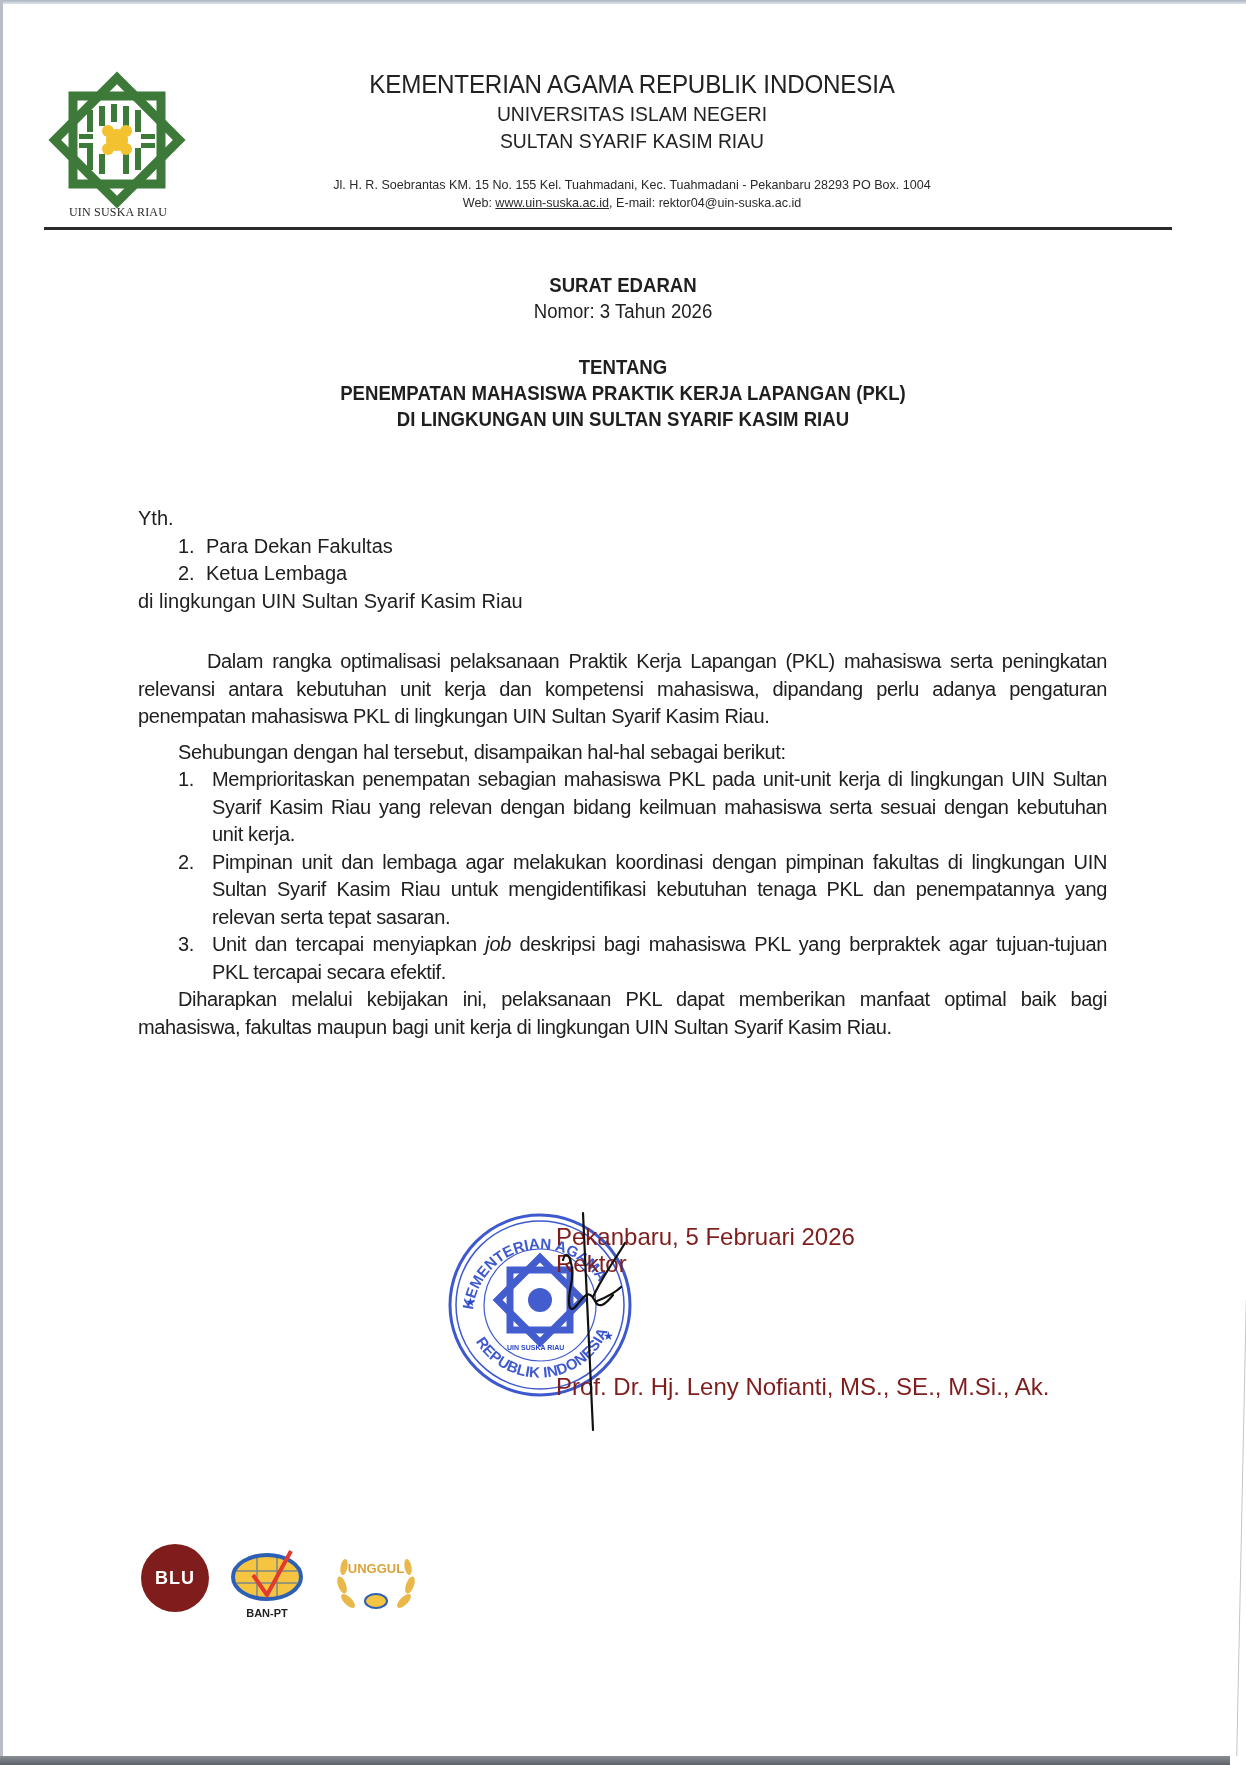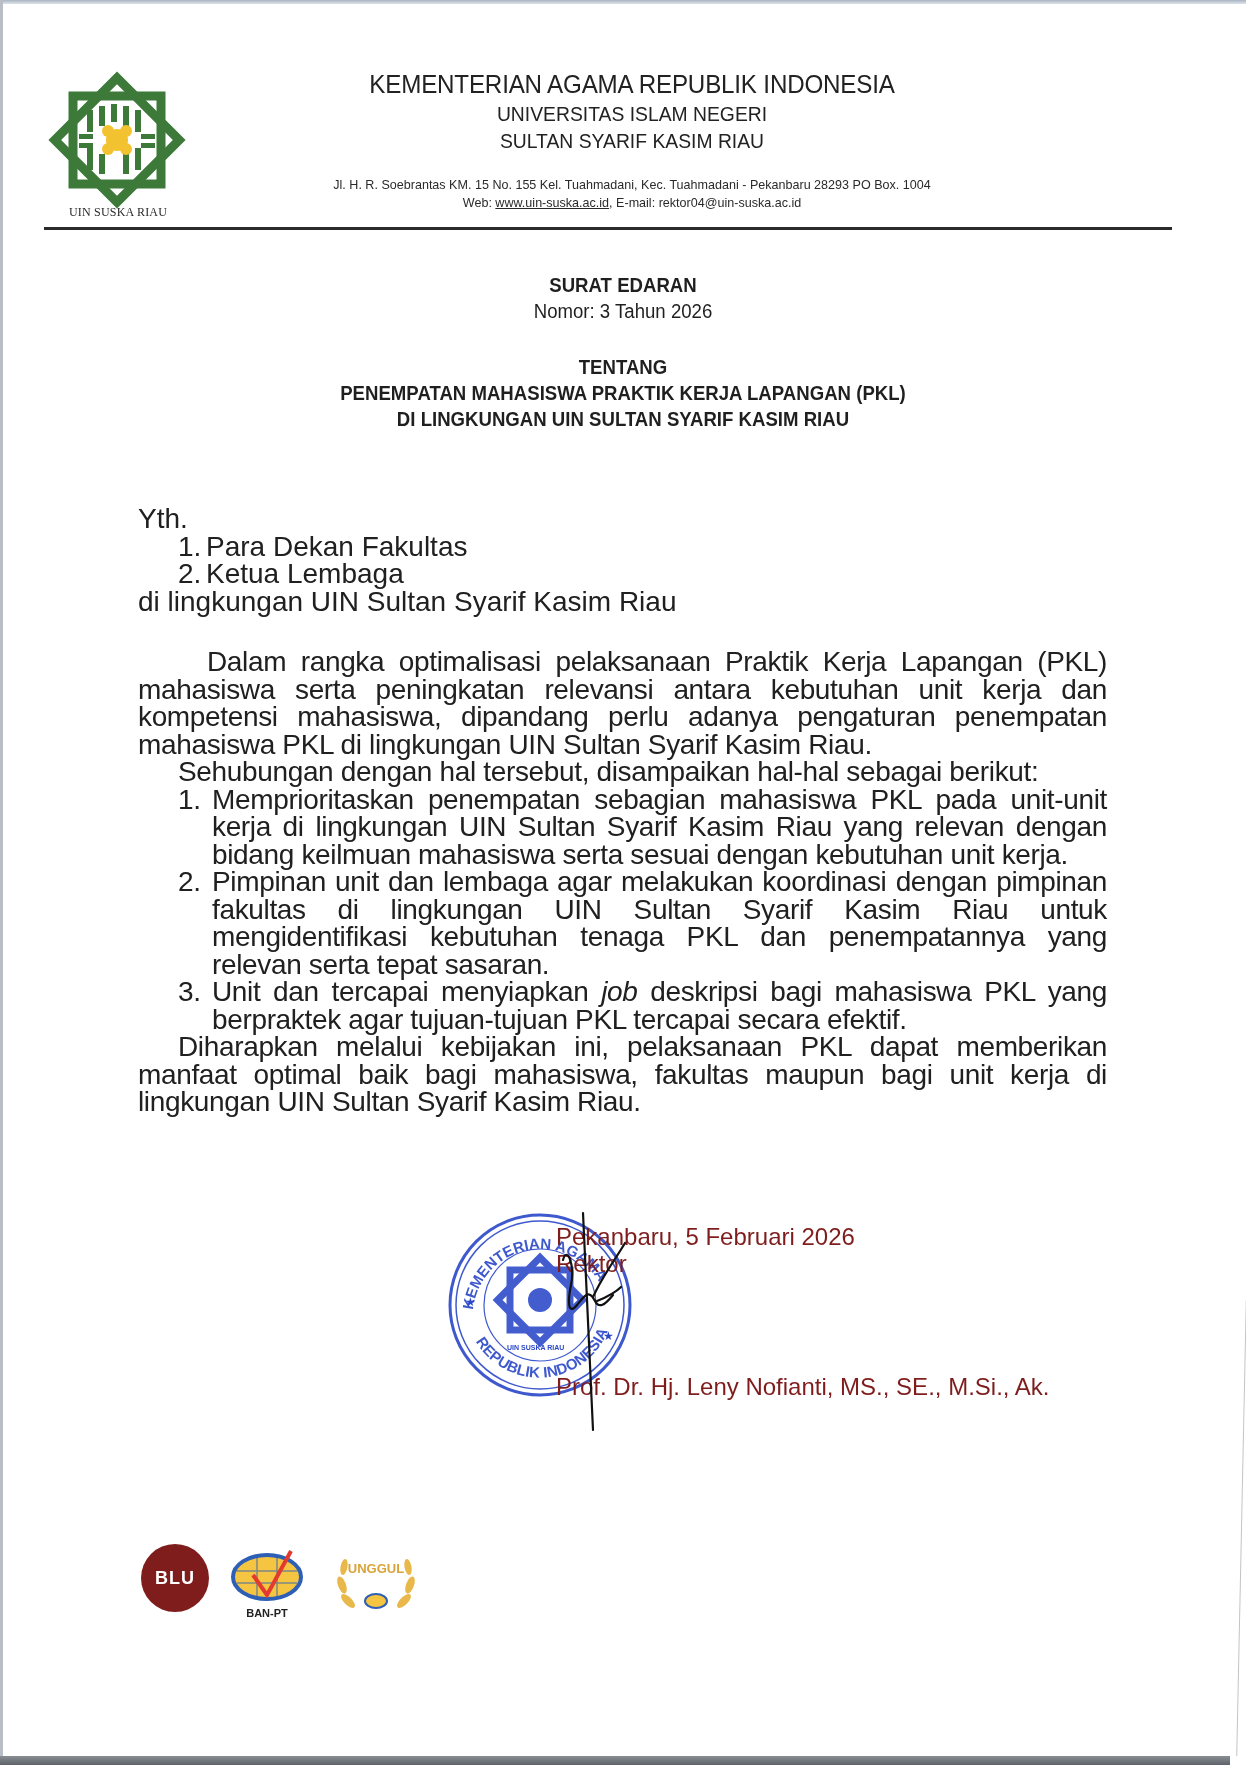--- a/index.html
+++ b/index.html
@@ -26,31 +26,31 @@
   .rule { position: absolute; left: 44px; top: 227px; width: 1128px; height: 3px; background: #2b2b2b; }
 
   
   .title-block { position: absolute; left: 220px; top: 272px; width: 806px; text-align: center; }
   .title-block .t1 { font-weight: bold; font-size: 20px; line-height: 26px; transform: scaleX(0.93); }
   .title-block .t2 { font-size: 20px; line-height: 26px; transform: scaleX(0.93); }
   .title-block .t3 { font-weight: bold; font-size: 20px; line-height: 26px; margin-top: 30px; transform: scaleX(0.93); }
   .title-block .t4, .title-block .t5 { font-weight: bold; font-size: 20px; line-height: 26px; transform: scaleX(0.93); }
 
   
-  .body-text { position: absolute; left: 138px; top: 505px; width: 969px; font-size: 28px; line-height: 27.5px; color: #202020; }
+  .body-text { position: absolute; left: 138px; top: 505px; width: 969px; font-size: 20px; line-height: 27.5px; color: #202020; }
   .addressee .num-row { display: flex; padding-left: 40px; }
   .addressee .num { width: 28px; }
   .para { text-align: justify; text-align-last: left; transform-origin: left; }
   .para.indent { text-indent: 69px; }
   .narrow { font-stretch: condensed; letter-spacing: -0.35px; }
   .mt { margin-top: 33px; }
   .list .item { display: flex; padding-left: 40px; }
   .list .item .n { width: 34px; flex: none; }
   .list .item .tx { flex: 1; text-align: justify; }
-  .sub-indent { padding-left: 40px; }
+  .sub-indent { padding-left: 40px; margin-top: 8px; }
   em { font-style: italic; }
 
   
   .sig { position: absolute; left: 556px; top: 1223px; width: 560px; font-size: 24px; line-height: 27px; color: #7f1d1d; }
   .sig .name { margin-top: 96px; }
   .stamp { position: absolute; left: 445px; top: 1210px; width: 190px; height: 190px; }
   .signature-stroke { position: absolute; left: 545px; top: 1205px; width: 150px; height: 230px; }
 
   
   .badge { position: absolute; }

